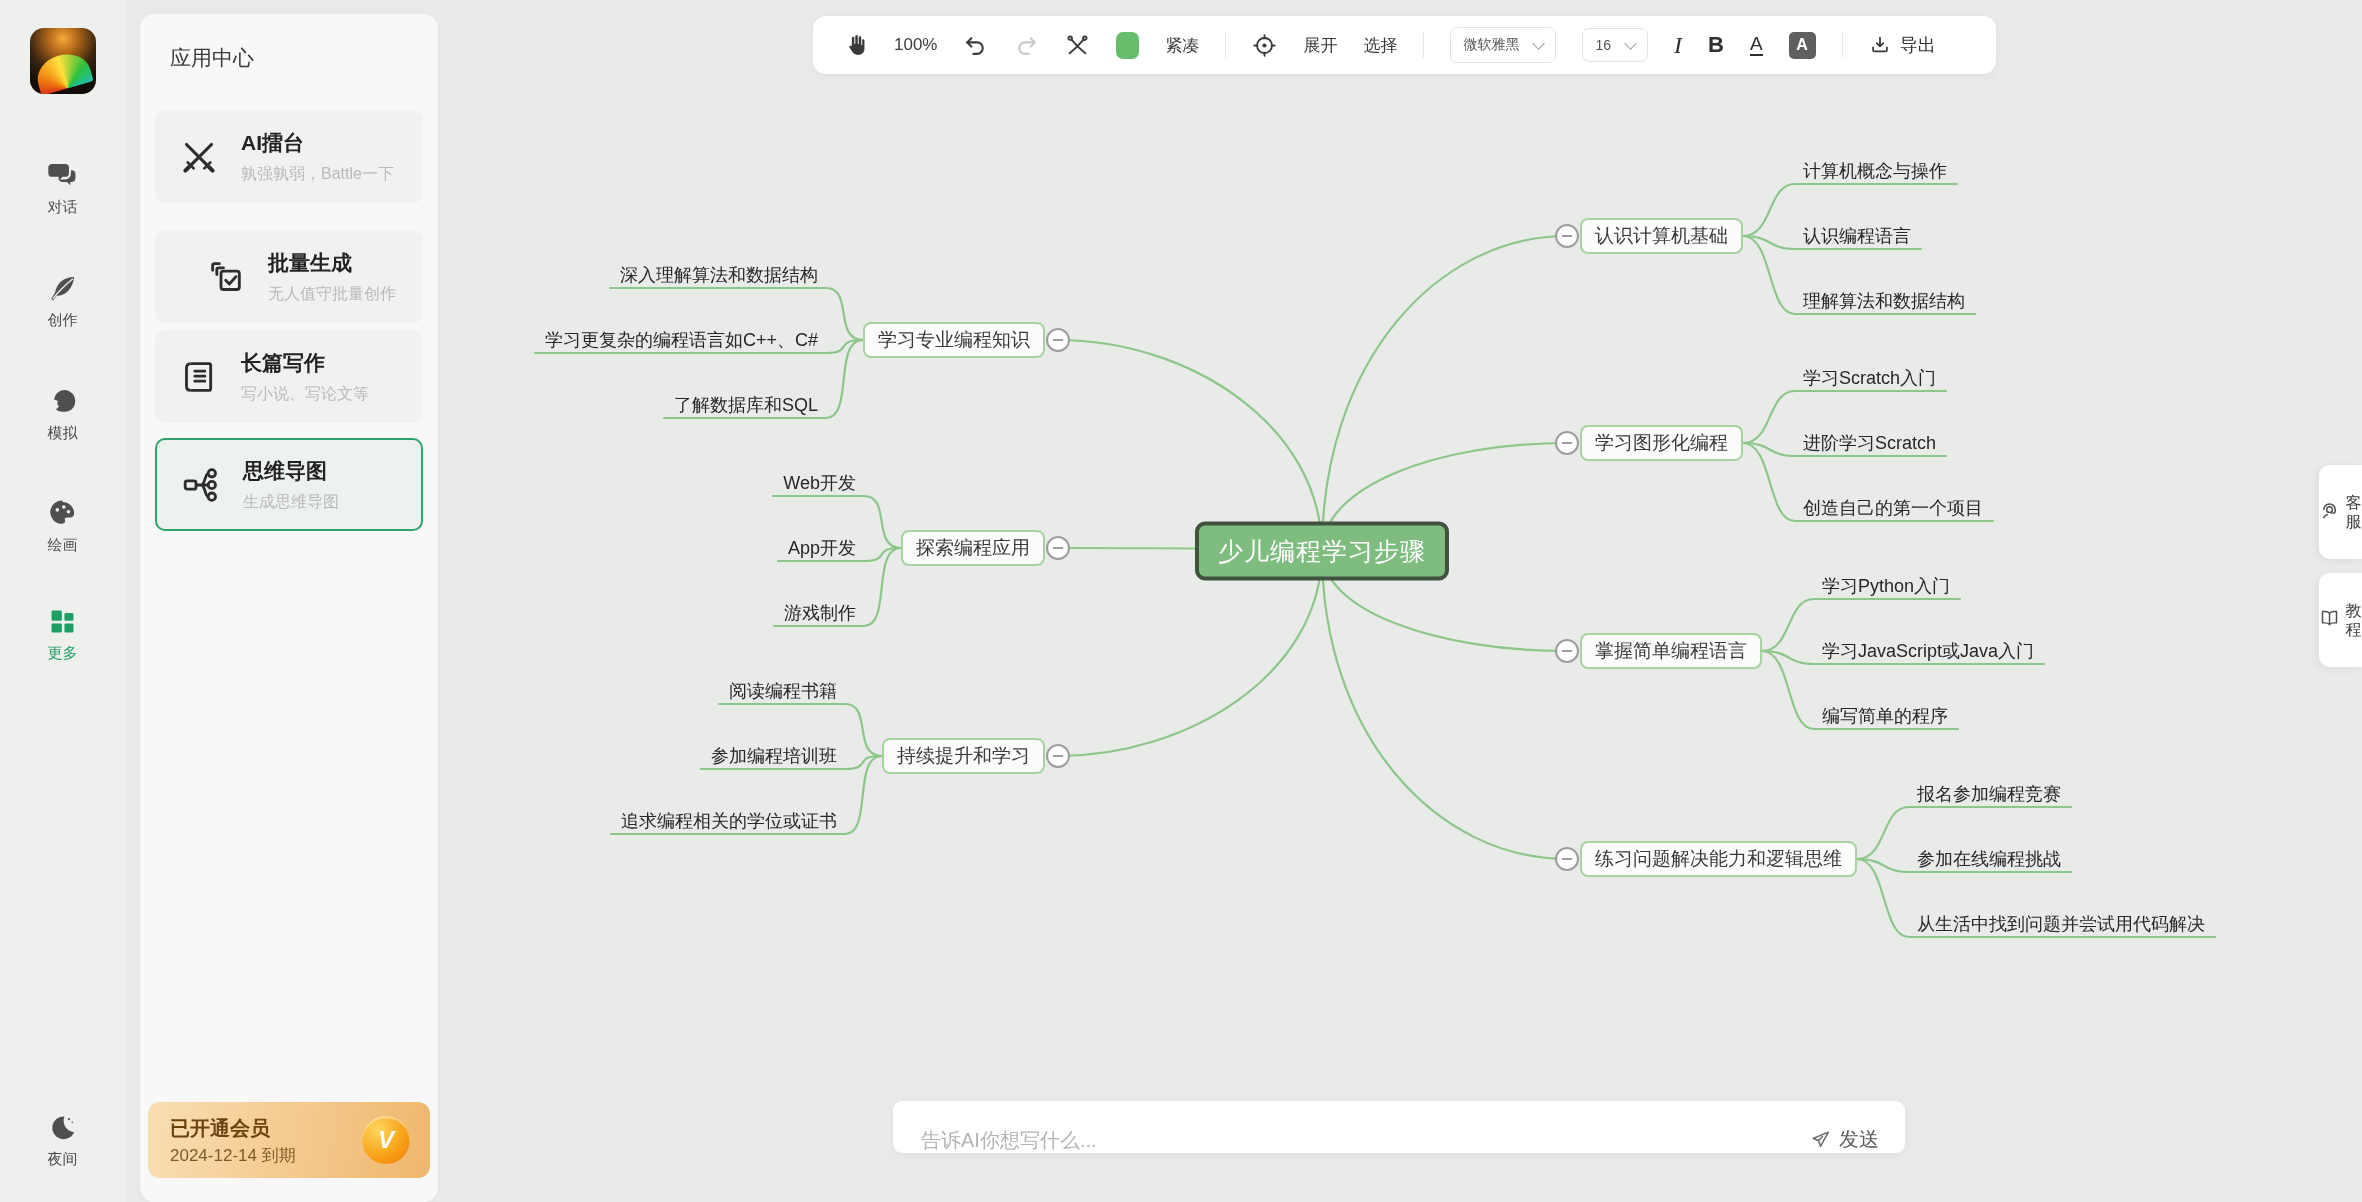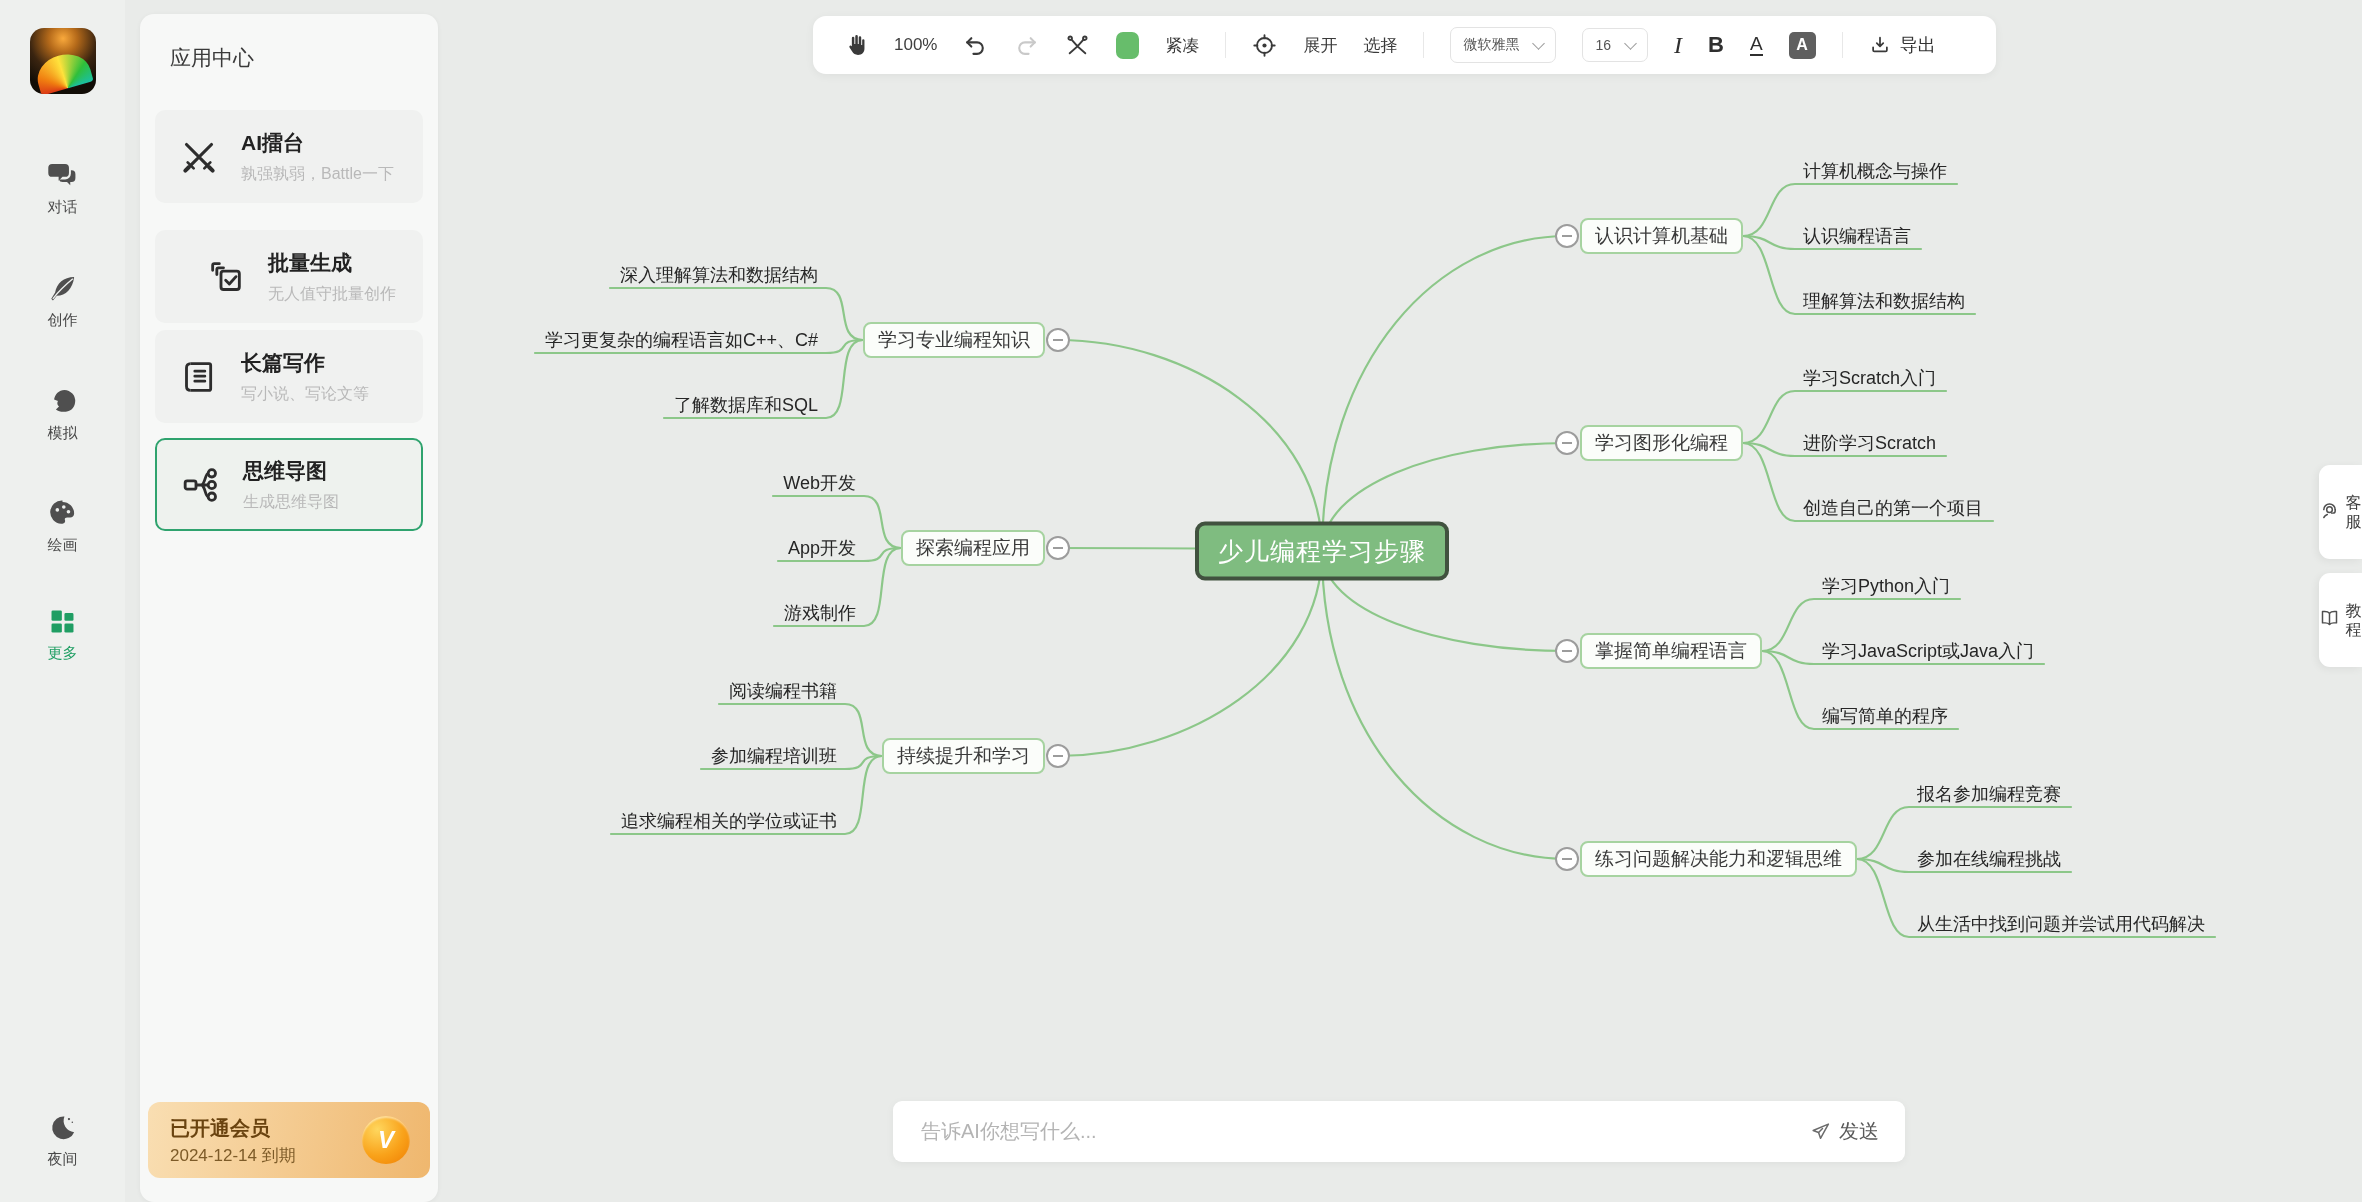--- a/index.html
+++ b/index.html
@@ -56,22 +56,22 @@
   .fmt{cursor:pointer;color:#2f2f2f}
   .fmt.italic{font-family:"Liberation Serif",serif;font-style:italic;font-size:24px}
   .fmt.bold{font-weight:bold;font-size:22px}
   .fmt.und{border-bottom:2.5px solid #2f2f2f;line-height:1.05;font-size:19px}
   .fmt.fill{width:27px;height:27px;background:#5f5f5f;color:#fff;border-radius:5px;display:flex;
      align-items:center;justify-content:center;font-size:16px;font-weight:bold}
   .texport{display:flex;align-items:center;gap:9px;font-size:18px;color:#333;cursor:pointer;white-space:nowrap}
   .texport svg{width:22px;height:22px}
 
   
-  .composer{position:absolute;left:893px;top:1101px;width:1012px;height:61px;background:#fff;border-radius:9px;
-     z-index:4;display:flex;align-items:center;padding:0 26px;box-sizing:border-box;box-shadow:0 2px 8px rgba(0,0,0,.05)}
+  .composer{position:absolute;left:893px;top:1101px;width:1012px;height:52px;background:#fff;border-radius:9px;
+     z-index:4;display:flex;align-items:flex-end;padding:0 26px;box-sizing:border-box;box-shadow:0 2px 8px rgba(0,0,0,.05)}
   .composer input{flex:1;border:none;outline:none;background:transparent;font-size:20px;color:#333;font-family:inherit}
   .composer input::placeholder{color:#b4b4b4}
   .send{display:flex;align-items:center;gap:8px;font-size:20px;color:#595959;cursor:pointer}
   .send svg{width:21px;height:21px}
 
   
   .side-tabs{position:absolute;right:0;top:465px;z-index:4;display:flex;flex-direction:column;gap:14px}
   .side-tab{width:43px;height:94px;background:#fff;border-radius:11px 0 0 11px;display:flex;flex-direction:row;
      align-items:center;justify-content:center;gap:5px;box-shadow:-2px 2px 8px rgba(0,0,0,.06);cursor:pointer}
   .side-tab svg{width:21px;height:21px}

